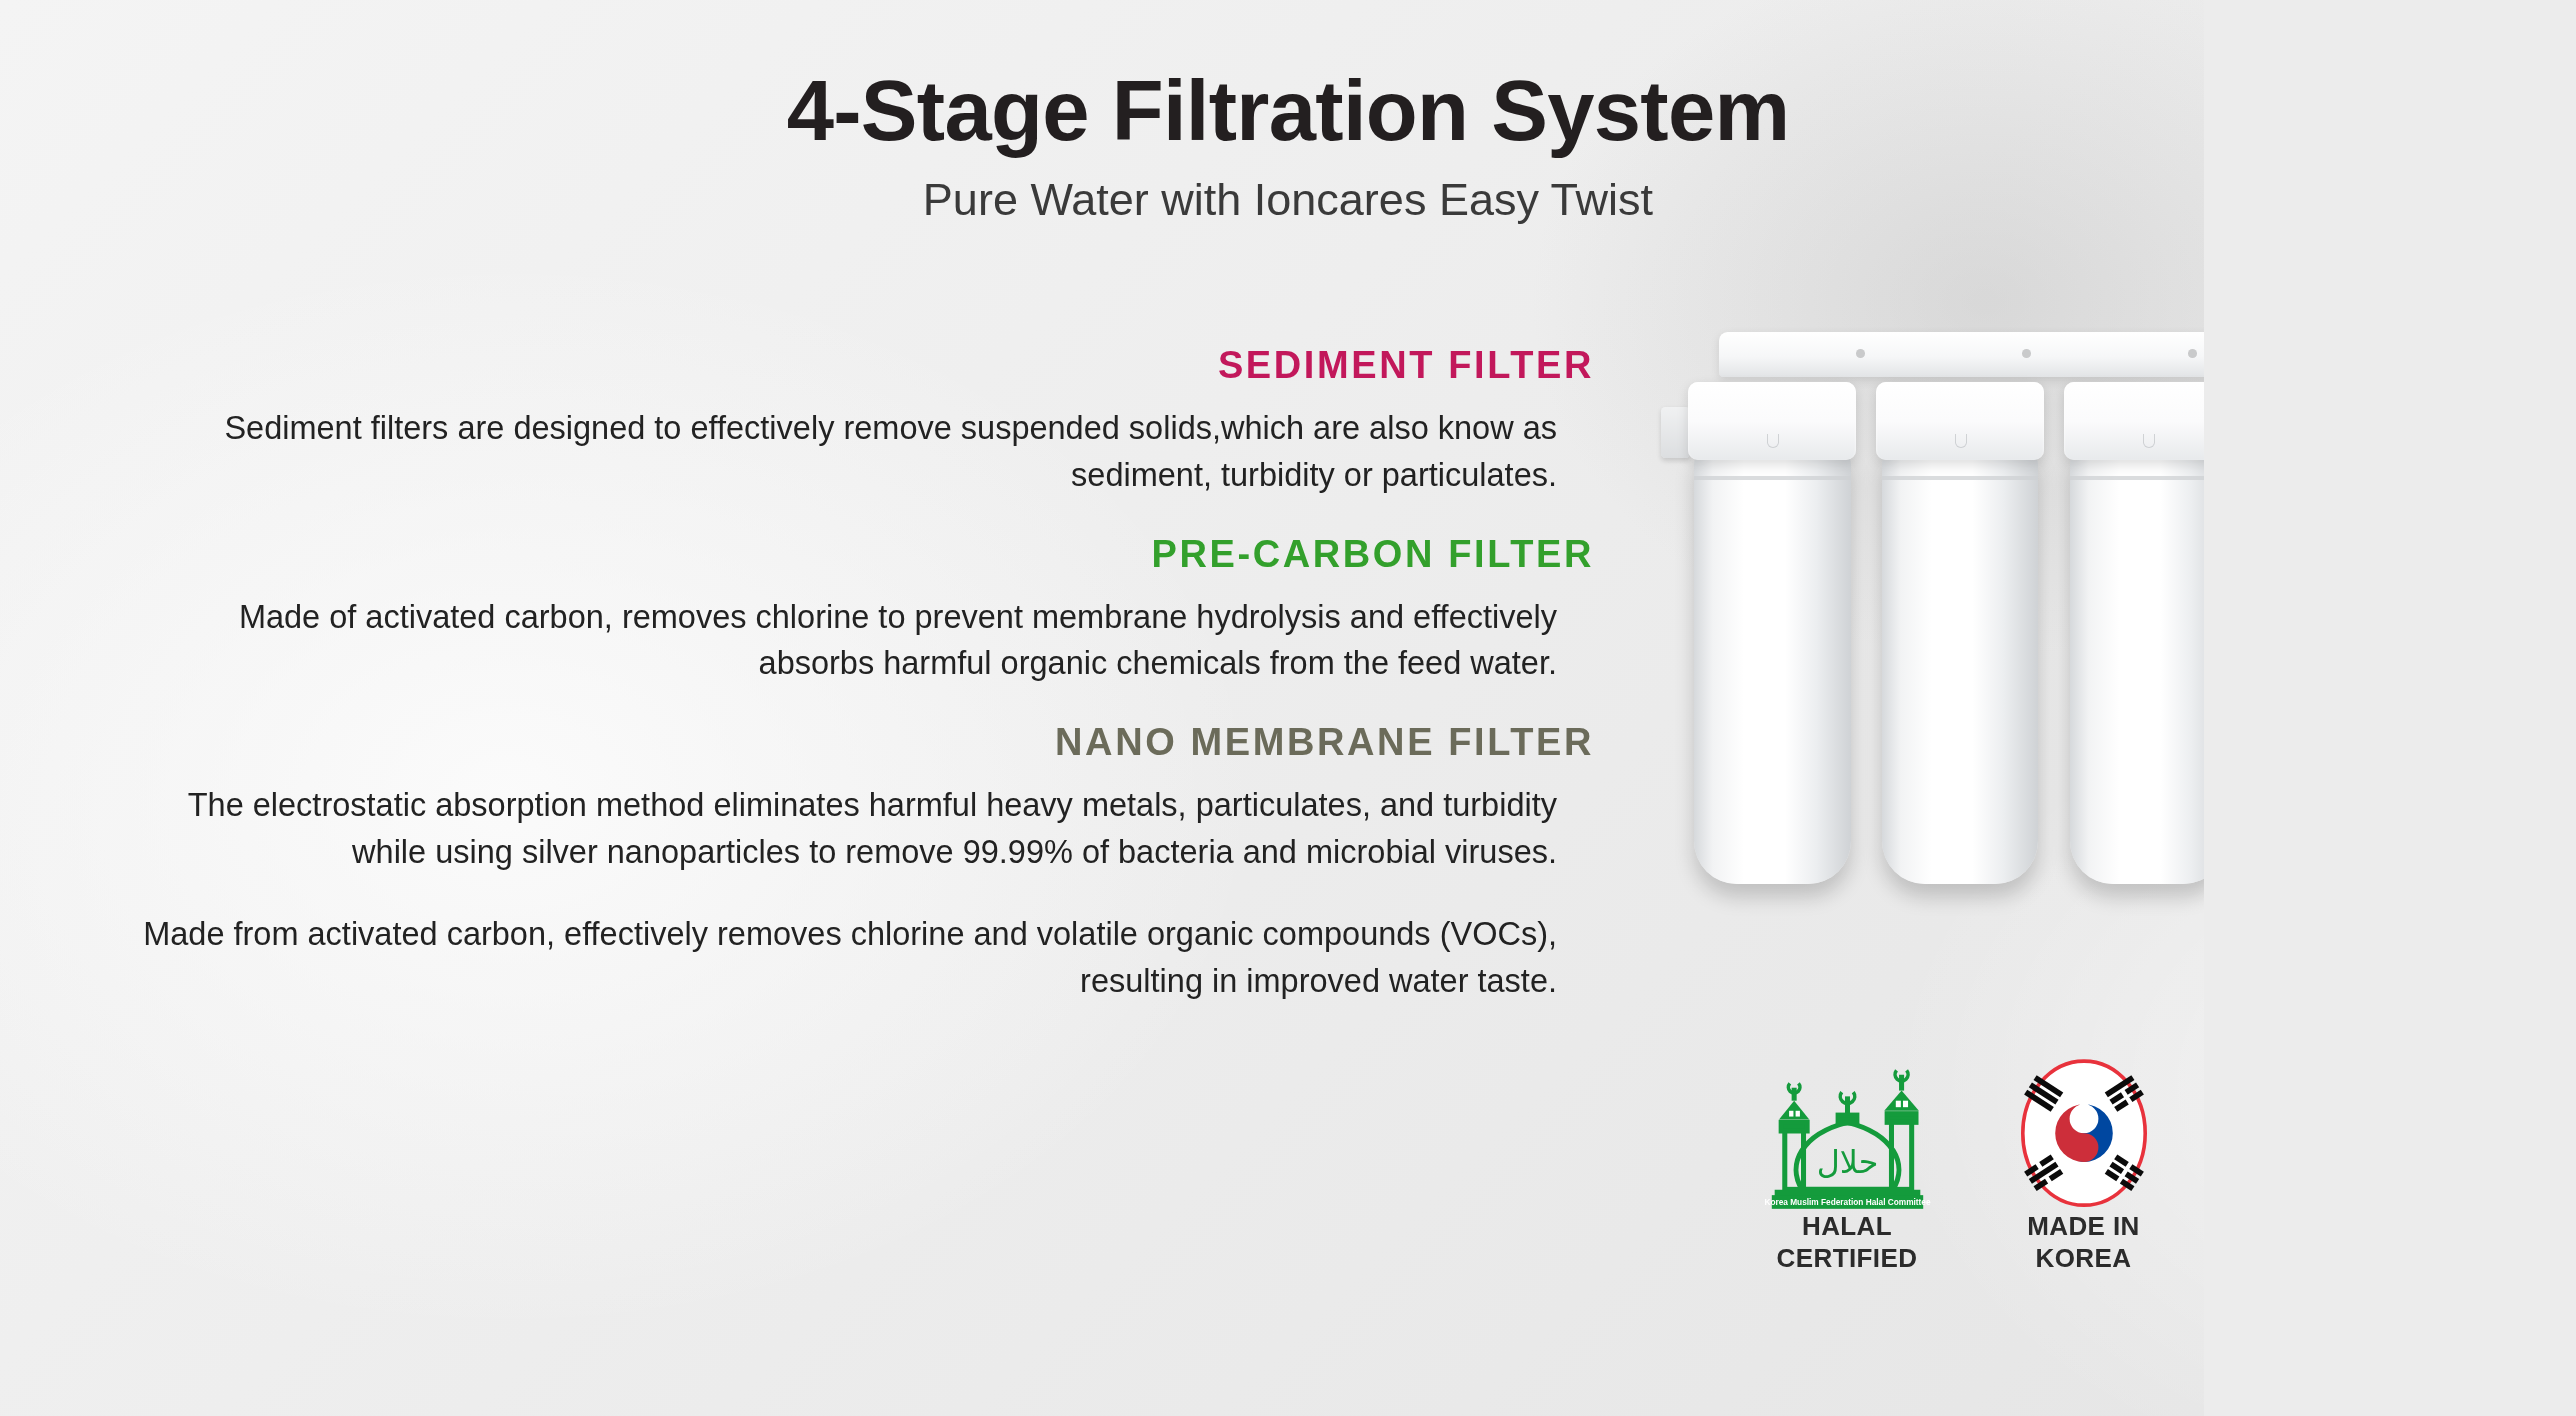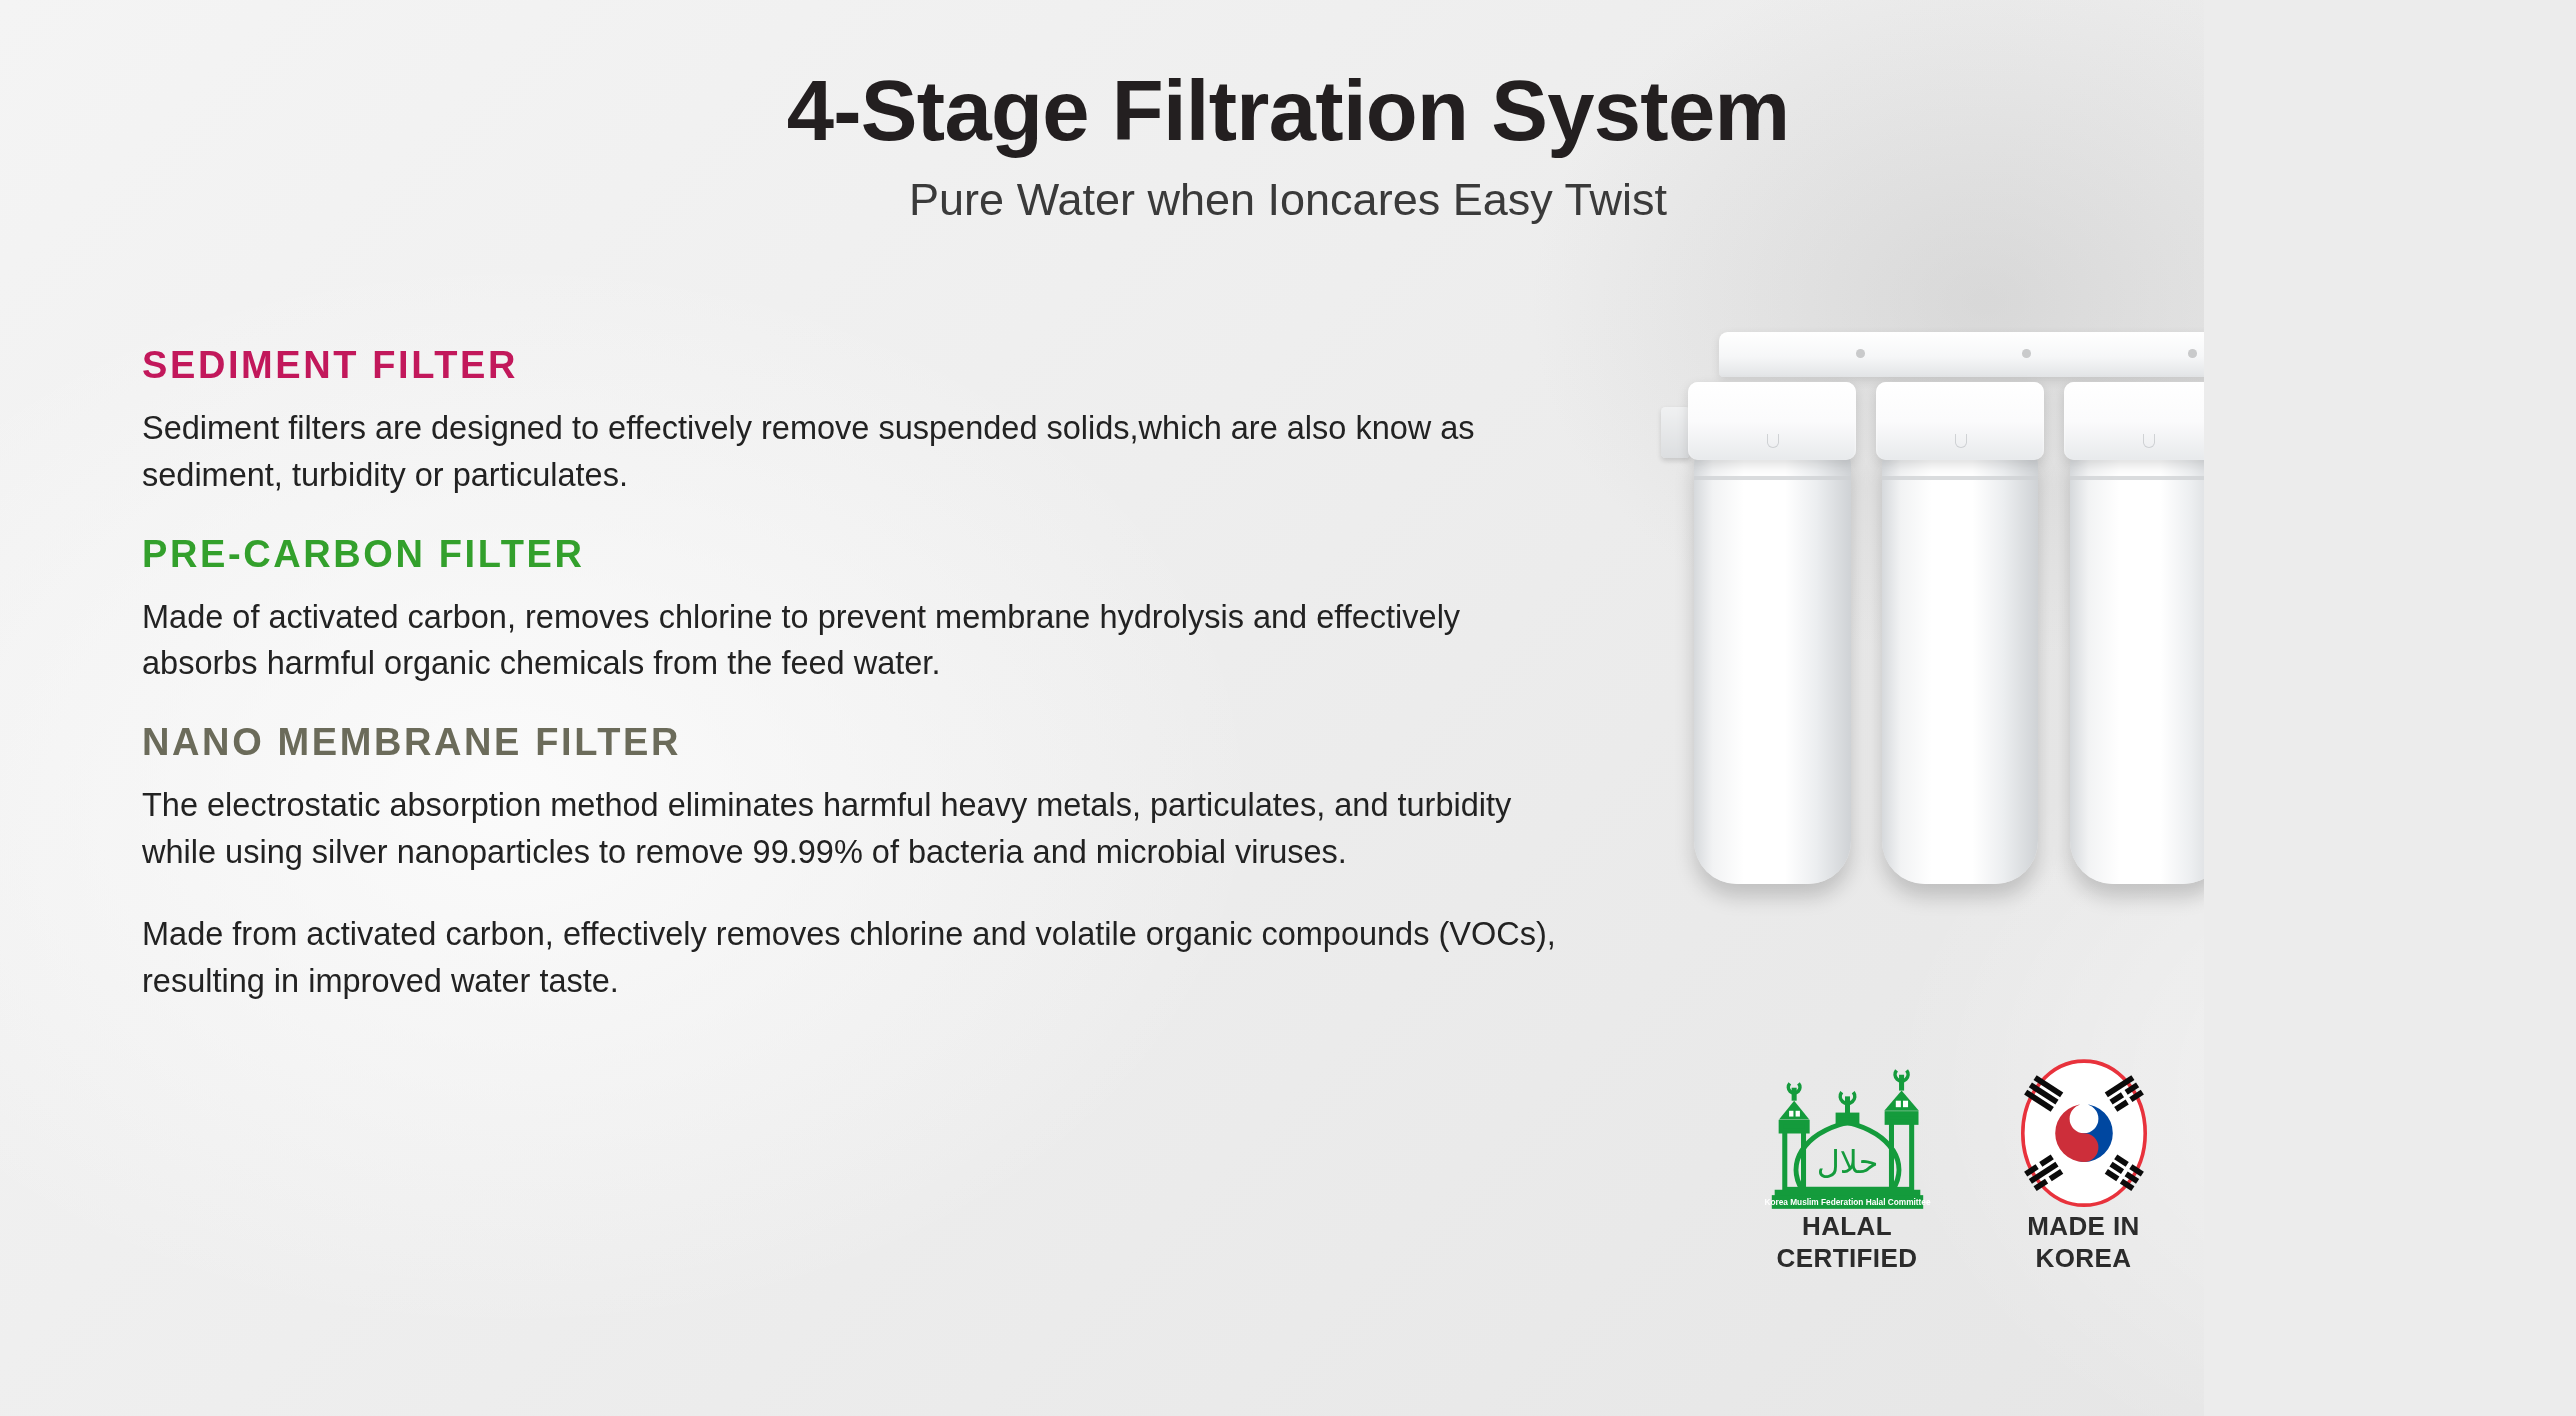--- a/index.html
+++ b/index.html
@@ -54,21 +54,21 @@
     white-space: nowrap;
   }
 
   
   .left-col {
     position: absolute;
     left: 142px;
     top: 345px;
     width: 1452px;
   }
-  .stage-block { margin-bottom: 35px; }
+  .stage-block { margin-bottom: 35px; text-align: right; }
   .stage-block:last-child { margin-bottom: 0; }
 
   .stage-heading {
     font-family: "Liberation Sans", sans-serif;
     font-size: 38px;
     font-weight: 700;
     letter-spacing: 2.6px;
     margin: 0 0 19px 0;
     line-height: 1.08;
   }
@@ -331,21 +331,21 @@
   }
   .cert-caption .l2 { display: block; }
 </style>
 </head>
 <body>
 
 <div id="stage">
 
   <div class="header">
     <h1 class="main-title">4-Stage Filtration System</h1>
-    <p class="subtitle">Pure Water when Ioncares Easy Twist</p>
+    <p class="subtitle">Pure Water with Ioncares Easy Twist</p>
   </div>
 
   <div class="left-col">
 
     <div class="stage-block">
       <h2 class="stage-heading" style="color:#c2185b">SEDIMENT FILTER</h2>
       <p class="stage-body">Sediment filters are designed to effectively remove suspended solids,which are also know as sediment, turbidity or particulates.</p>
     </div>
 
     <div class="stage-block">

